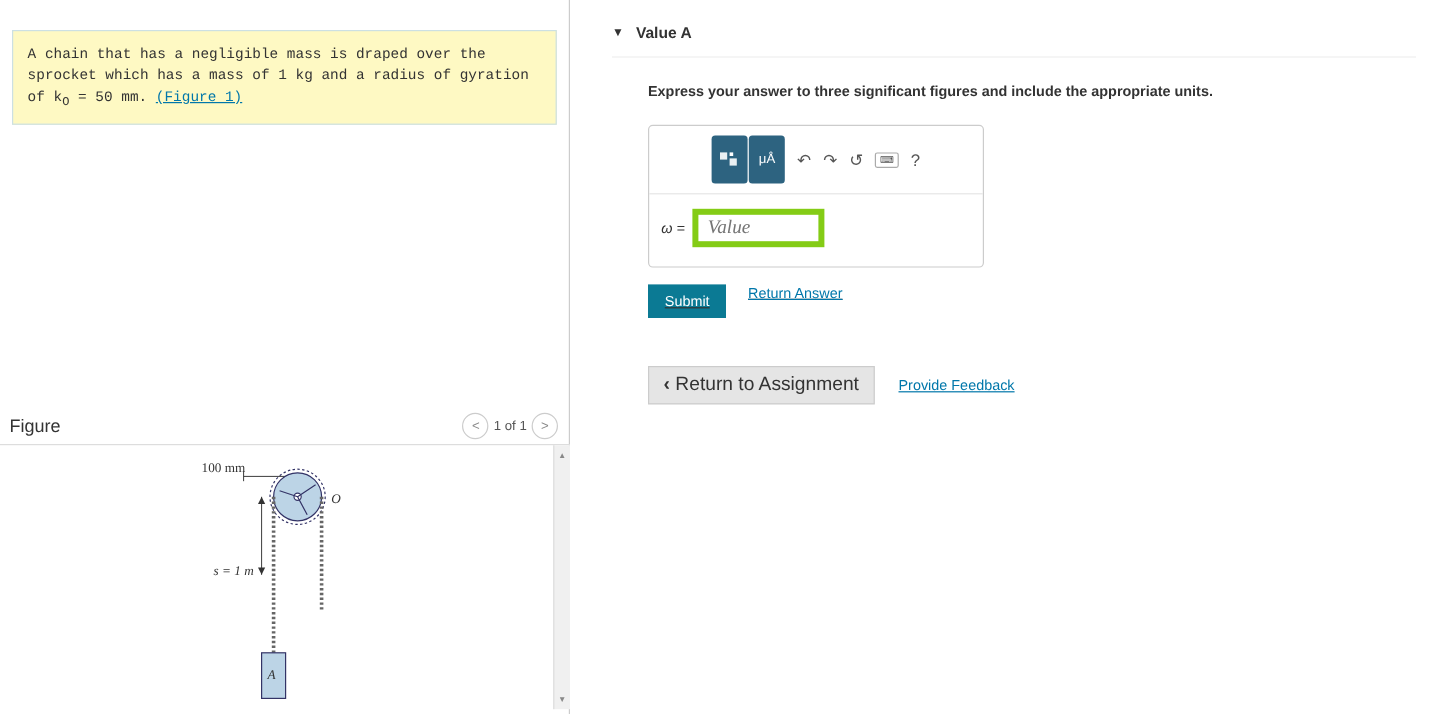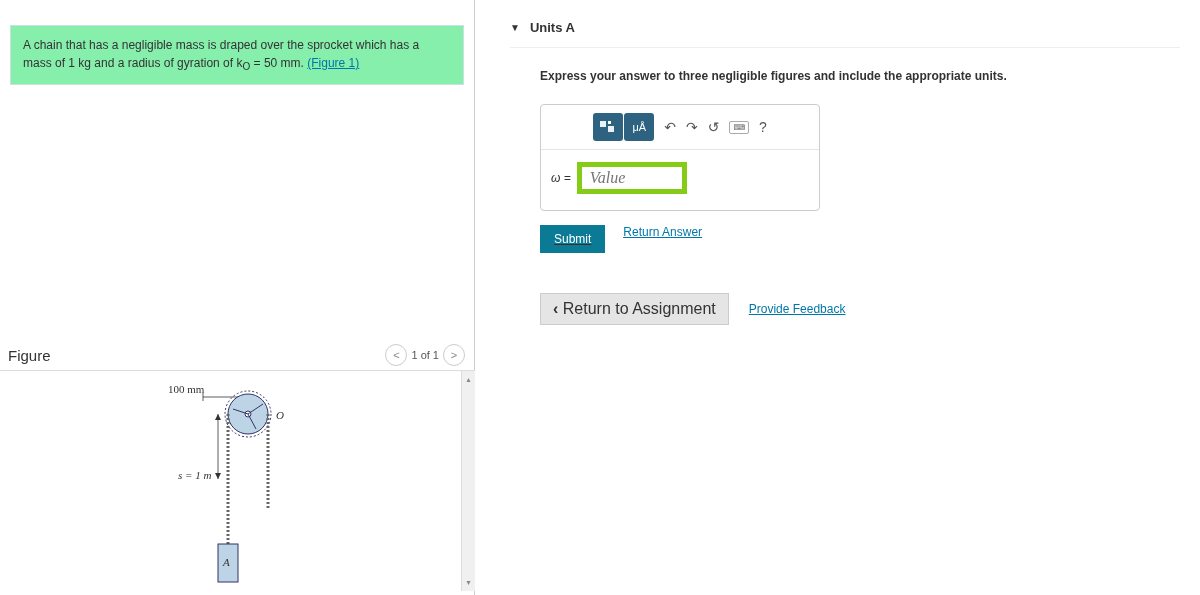--- a/index.html
+++ b/index.html
@@ -15,27 +15,28 @@
   }
   .left-panel {
     position: absolute;
     left: 0;
     top: 0;
     width: 475px;
     height: 595px;
     border-right: 1px solid #ccc;
   }
   .problem-statement {
-    background: #86efac;
+    background: #fef9c3;
     border: 1px solid #cce0e3;
     padding: 10px 12px;
     margin: 25px 10px 10px 10px;
     font-size: 12px;
     line-height: 1.5;
     color: #333;
+    font-family: Liberation Mono, monospace;
   }
   .problem-statement a { color: #0077aa; text-decoration: underline; }
   .figure-section {
     position: absolute;
     left: 0;
     bottom: 0;
     width: 475px;
     height: 255px;
   }
   .figure-header {
@@ -103,21 +104,21 @@
     background:#fff;
   }
   .toolbar {
     display:flex; align-items:center; gap:10px;
     padding: 8px 10px;
     border-bottom: 1px solid #e5e5e5;
     justify-content:center;
   }
   .tool-btn-group { display:flex; gap:1px; }
   .tool-btn {
-    width: 30px; height: 28px;
+    width: 30px; height: 40px;
     background: #2d6380;
     border-radius: 3px;
     display:flex; align-items:center; justify-content:center;
     color:#fff; font-size:11px; cursor:pointer;
   }
   .tool-icon { color:#555; font-size:14px; cursor:pointer; }
   .kbd-icon { border:1px solid #aaa; border-radius:2px; font-size:8px; padding:1px 3px; color:#555;}
   .input-row { display:flex; align-items:center; gap:6px; padding: 12px 10px 16px 10px;}
   .omega { font-style: italic; font-size:12px; }
   .val-input, .unit-input {
@@ -193,24 +194,24 @@
         <span class="tri">▴</span>
         <span class="tri">▾</span>
       </div>
     </div>
   </div>
 </div>
 
 <div class="right-panel">
   <div class="part-header">
     <span class="caret">▼</span>
-    <span>Units A</span>
+    <span>Value A</span>
   </div>
   <div class="part-body">
-    <p class="instruction"><strong>Express your answer to three negligible figures and include the appropriate units.</strong></p>
+    <p class="instruction"><strong>Express your answer to three significant figures and include the appropriate units.</strong></p>
 
     <div class="answer-box">
       <div class="toolbar">
         <div class="tool-btn-group">
           <div class="tool-btn">
             <svg width="18" height="14">
                 <rect x="1" y="1" width="6" height="6" fill="#fff" opacity="0.9"></rect>
                 <rect x="9" y="1" width="3" height="3" fill="#fff"></rect>
                 <rect x="9" y="6" width="6" height="6" fill="#fff" opacity="0.9"></rect>
               </svg>

